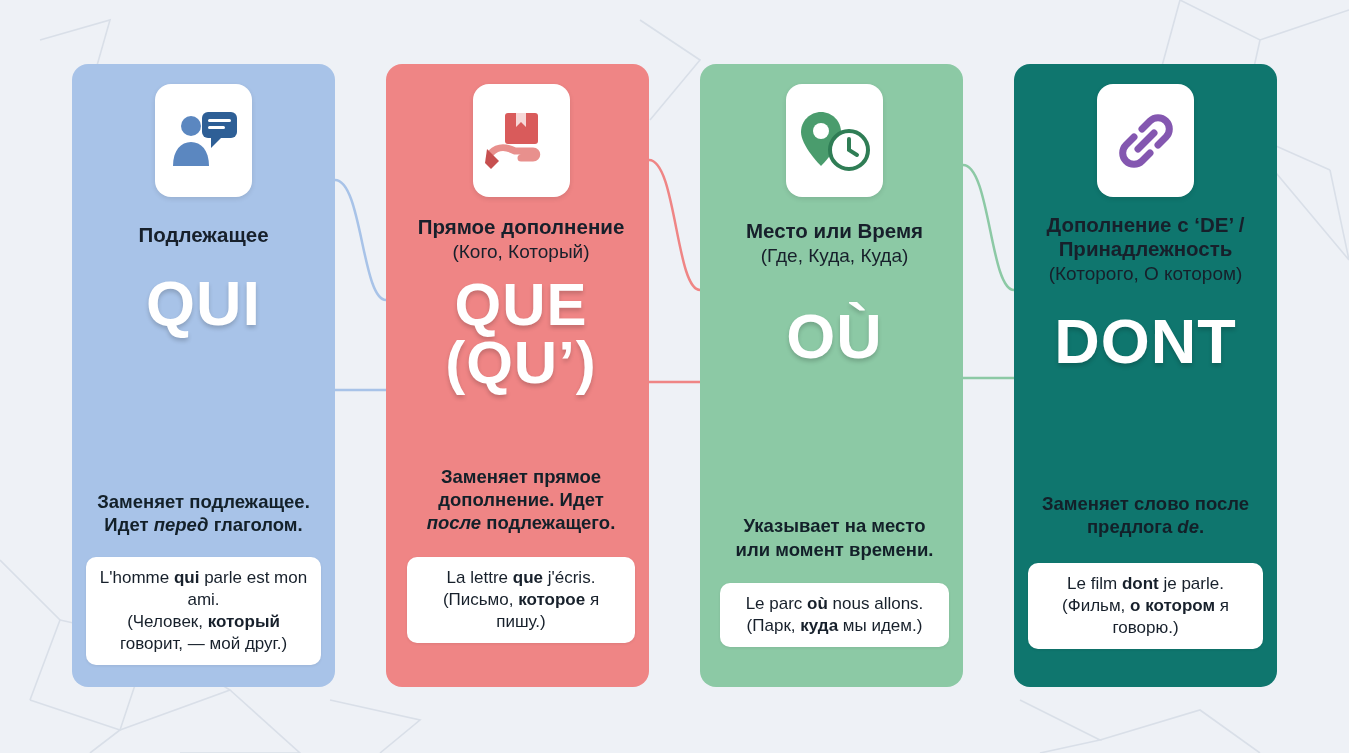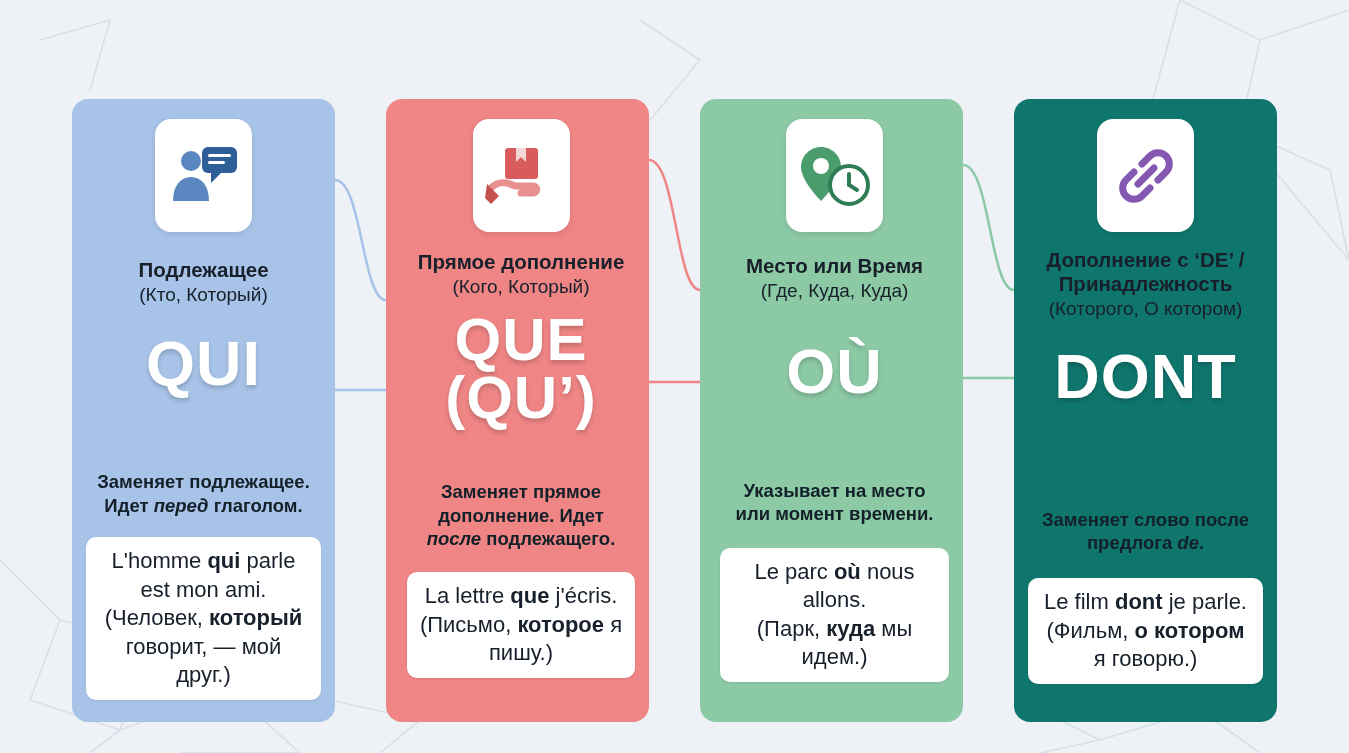--- a/index.html
+++ b/index.html
@@ -20,21 +20,20 @@
     inset: 0;
     width: 1349px;
     height: 753px;
     z-index: 0;
   }
 
   #board {
     position: absolute;
     inset: 0;
     z-index: 2;
-    margin-top: 35px;
   }
 
   #connectors {
     position: absolute;
     inset: 0;
     width: 1349px;
     height: 753px;
     z-index: 1;
   }
 
@@ -106,21 +105,21 @@
     text-align: center;
     line-height: 1.26;
     width: 100%;
     font-weight: bold;
   }
 
   .example {
     background: #ffffff;
     border-radius: 10px;
     padding: 10px 12px;
-    font-size: 22px;
+    font-size: 17px;
     color: #17202b;
     text-align: center;
     line-height: 1.3;
     width: 100%;
     box-sizing: border-box;
     box-shadow: 0 1px 3px rgba(0,0,0,0.08);
   }
 
   .spacer { flex: 1 1 auto; }
 
@@ -188,21 +187,20 @@
         <circle cx="22" cy="16" r="10" fill="#5b87c0"></circle>
         <path d="M4 56 C4 40 12 32 22 32 C32 32 40 40 40 56 Z" fill="#5b87c0"></path>
         <rect x="33" y="2" width="35" height="26" rx="6" fill="#2e5f96"></rect>
         <path d="M42 27 L42 38 L53 27 Z" fill="#2e5f96"></path>
         <rect x="39" y="9" width="23" height="3" rx="1.5" fill="#ffffff"></rect>
         <rect x="39" y="16" width="17" height="3" rx="1.5" fill="#ffffff"></rect>
       </svg>
     </div>
     <div class="headings">
       <div class="title">Подлежащее</div>
-      <div class="subtitle">(Кто, Который)</div>
     </div>
     <div class="bigword">
       <span>QUI</span>
     </div>
     <div class="spacer"></div>
     <div class="desc">
       Заменяет подлежащее.<br>Идет <b><i>перед</i></b> глаголом.
     </div>
     <div class="example">
       L'homme <b>qui</b> parle est mon ami.<br>(Человек, <b>который</b> говорит, — мой друг.)

